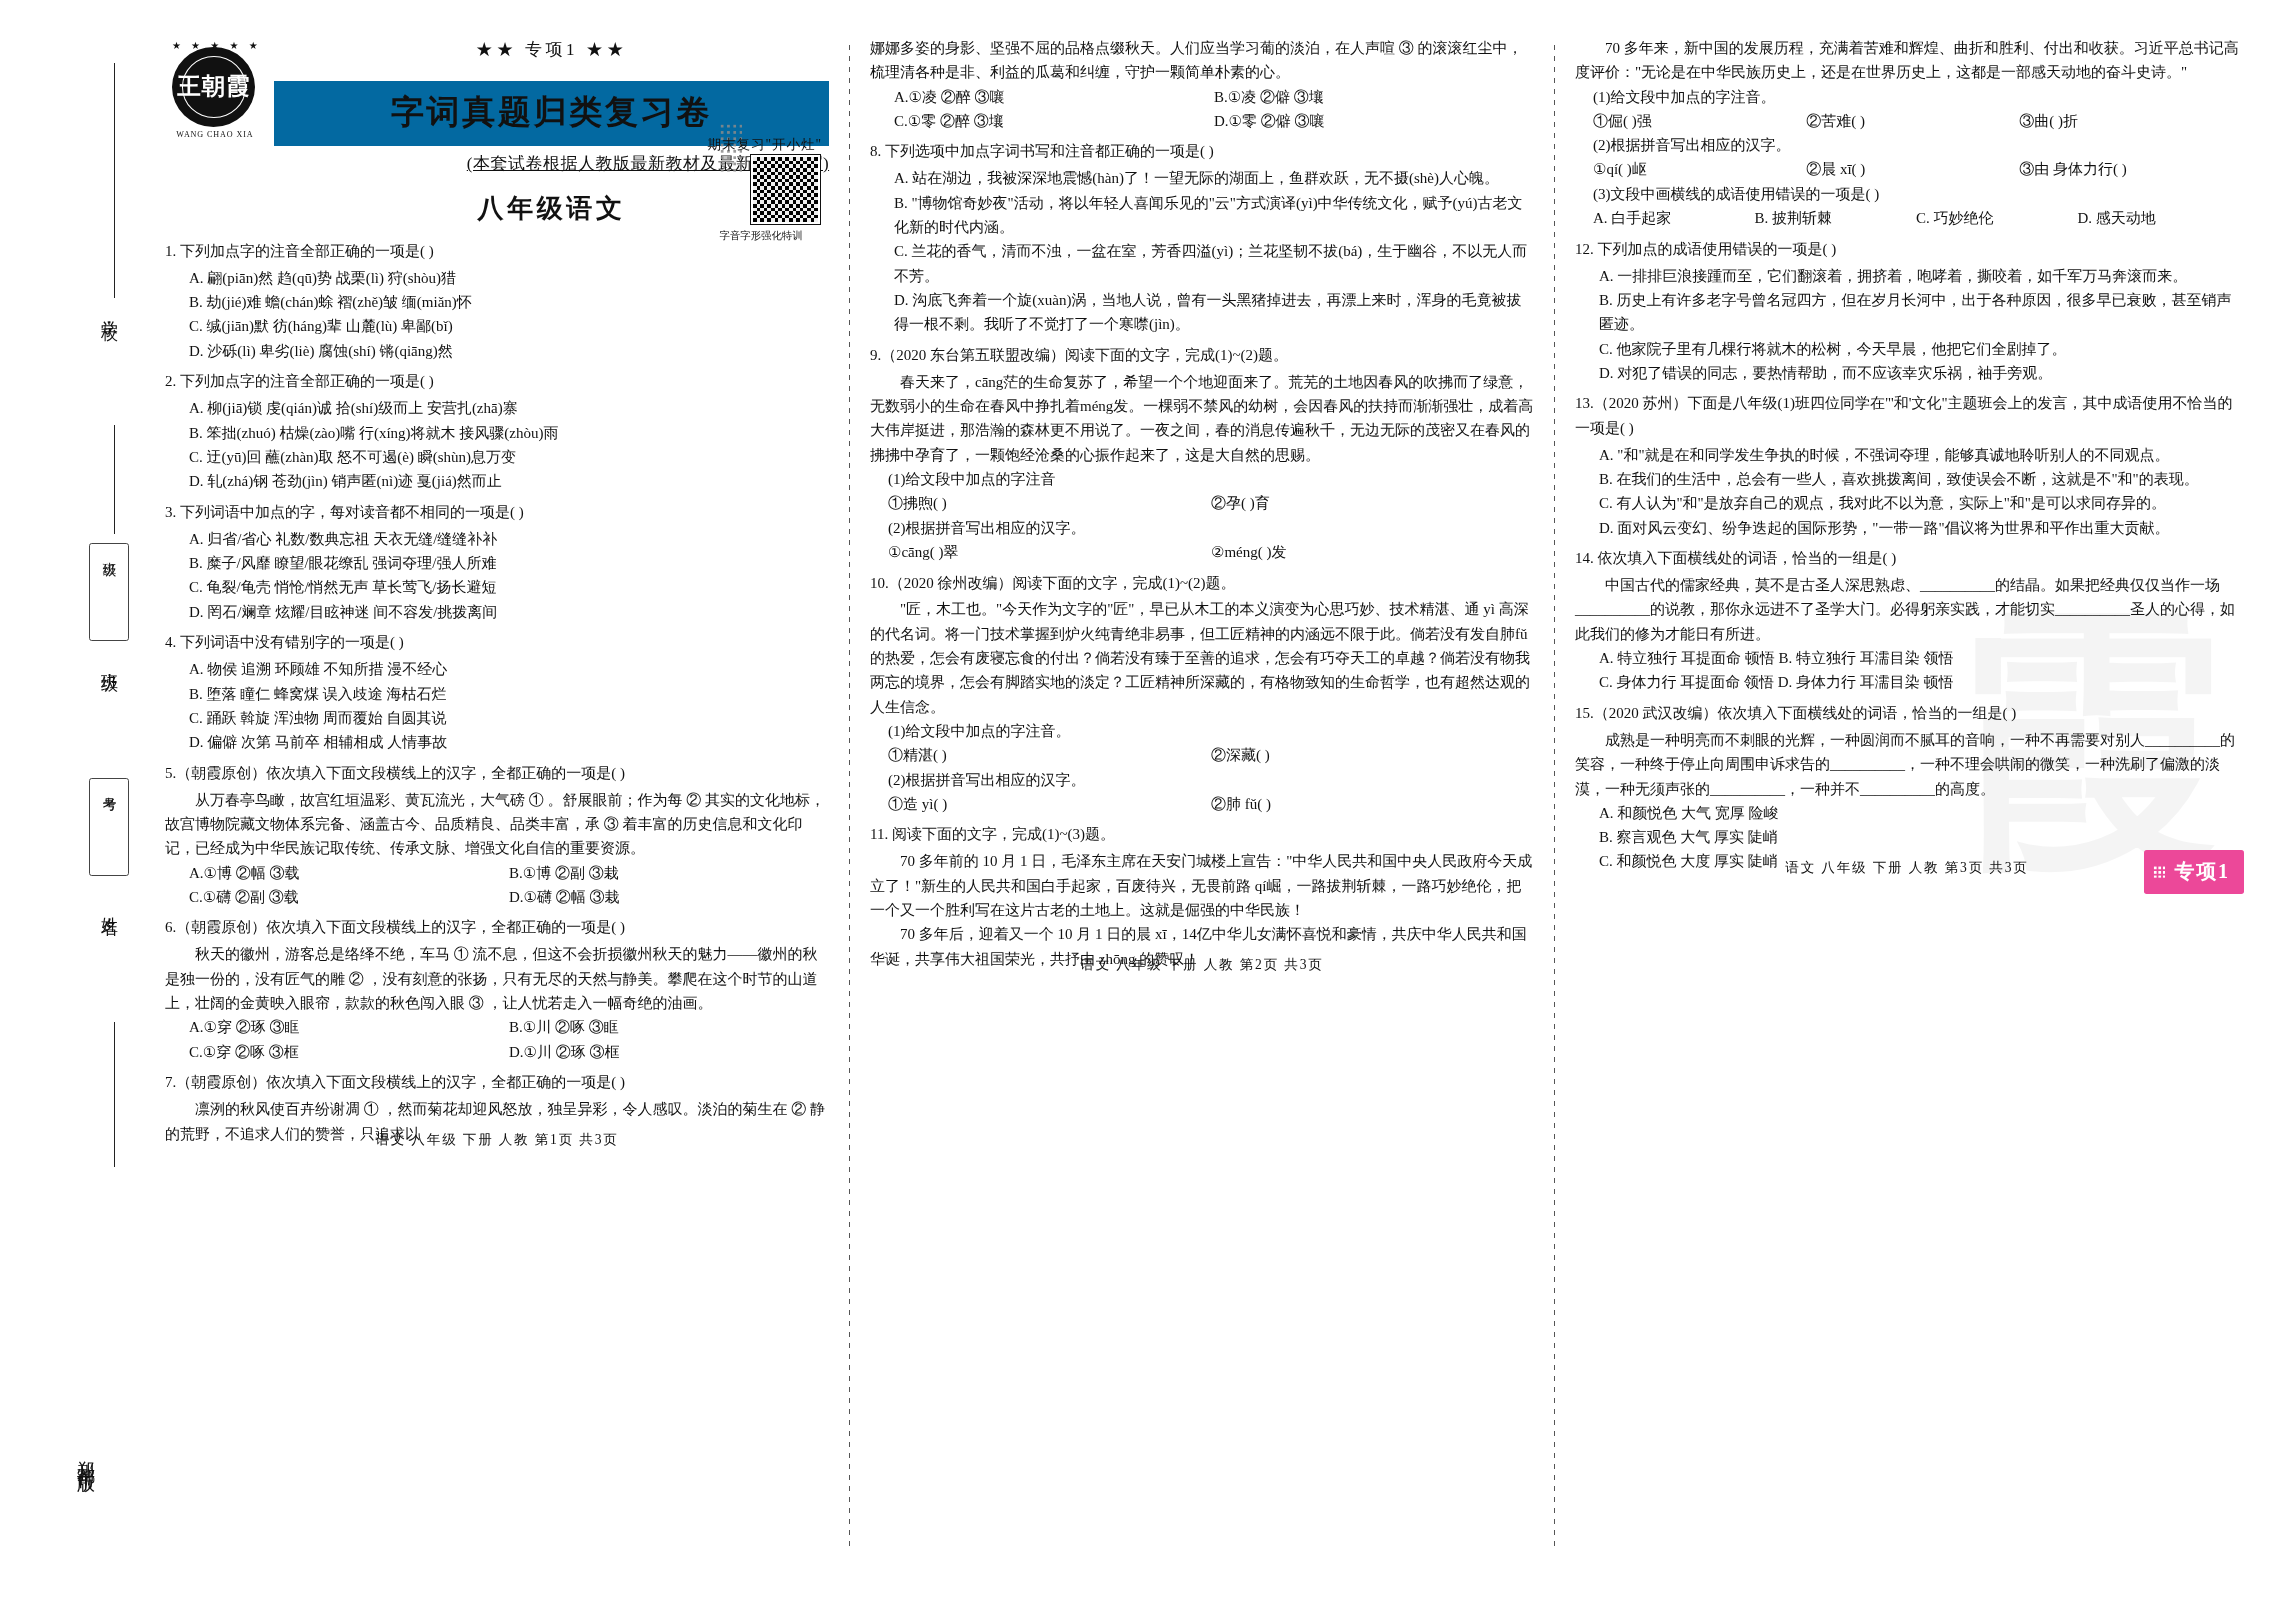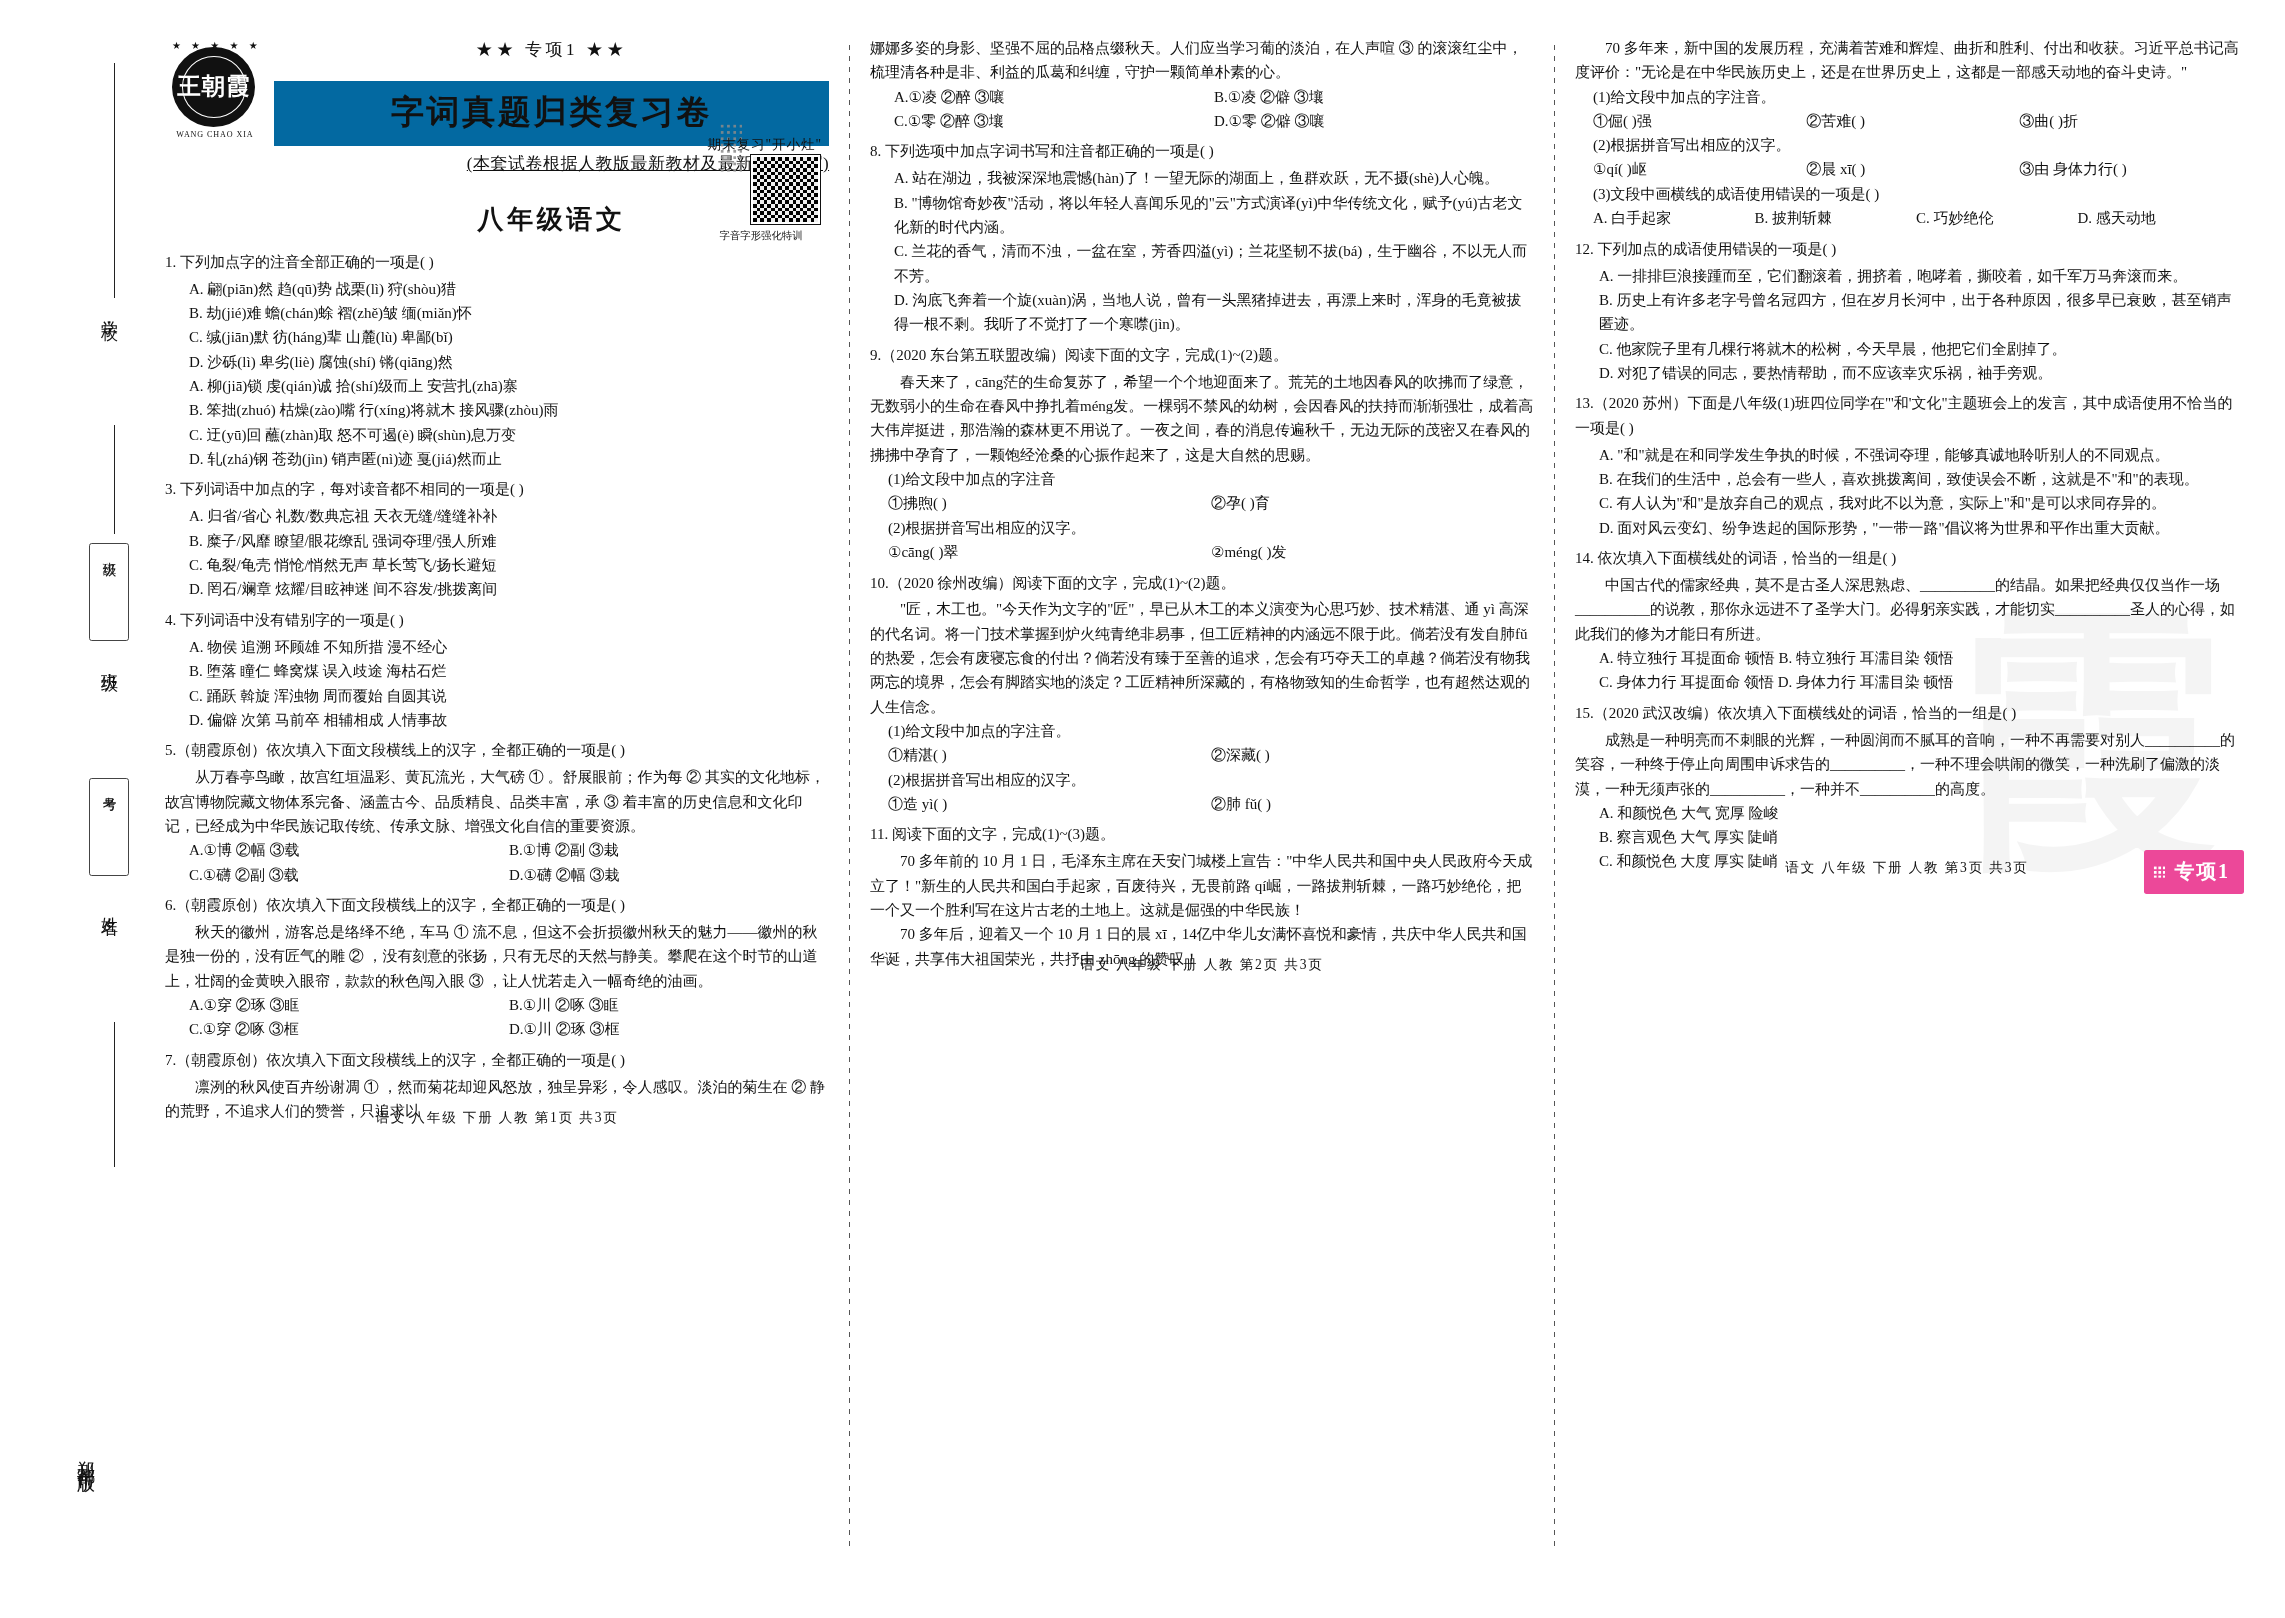--- a/index.html
+++ b/index.html
@@ -105,21 +105,21 @@
     letter-spacing: 2.7px;
     background: #0369a1;
     padding: 5.4px 0 6.3px 0;
     margin-top: 17px;
   }
   .subnote {
     margin-left:109px; text-align:right; font-size:17px; margin-top:4.5px; letter-spacing:0.5px;text-decoration:underline;
   }
   .gradeline {
     margin-left:109px; text-align:center; font-size: 26px; font-weight:bold;
-    letter-spacing: 3.6px; margin-top: 21px;
+    letter-spacing: 3.6px; margin-top: 10px;
   }
   .kaixiaozao {
     position:absolute; right: 7.2px; top: 98px; font-size: 13.6px;
     letter-spacing:0.9px;
   }
   .qr {
     position:absolute; right: 9px; top: 119px; width: 69px; height: 69px;
     background:
       repeating-linear-gradient(90deg,#111 0 3.6px,#fff 3.6px 7.2px),
       repeating-linear-gradient(0deg,#111 0 3.6px,#fff 3.6px 7.2px);
@@ -211,20 +211,21 @@
         <div class="qr"></div>
         <div class="qr-cap">字音字形强化特训</div>
       </div>
 
       <div class="q">1. 下列加点字的注音全部正确的一项是(        )</div>
       <div class="optline">A. 翩(piān)然          趋(qū)势            战栗(lì)            狩(shòu)猎</div>
       <div class="optline">B. 劫(jié)难            蟾(chán)蜍          褶(zhě)皱          缅(miǎn)怀</div>
       <div class="optline">C. 缄(jiān)默          彷(háng)辈          山麓(lù)            卑鄙(bǐ)</div>
       <div class="optline">D. 沙砾(lì)            卑劣(liè)            腐蚀(shí)          锵(qiāng)然</div>
 
+      <div class="q">2. 下列加点字的注音全部正确的一项是(        )</div>
       <div class="optline">A. 柳(jiā)锁            虔(qián)诚          拾(shí)级而上      安营扎(zhā)寨</div>
       <div class="optline">B. 笨拙(zhuó)          枯燥(zào)嘴        行(xíng)将就木      接风骤(zhòu)雨</div>
       <div class="optline">C. 迂(yū)回            蘸(zhàn)取          怒不可遏(è)        瞬(shùn)息万变</div>
       <div class="optline">D. 轧(zhá)钢            苍劲(jìn)            销声匿(nì)迹        戛(jiá)然而止</div>
 
       <div class="q">3. 下列词语中加点的字，每对读音都不相同的一项是(        )</div>
       <div class="optline">A. 归省/省心            礼数/数典忘祖              天衣无缝/缝缝补补</div>
       <div class="optline">B. 糜子/风靡            瞭望/眼花缭乱              强词夺理/强人所难</div>
       <div class="optline">C. 龟裂/龟壳            悄怆/悄然无声              草长莺飞/扬长避短</div>
       <div class="optline">D. 罔石/斓章            炫耀/目眩神迷              间不容发/挑拨离间</div>

